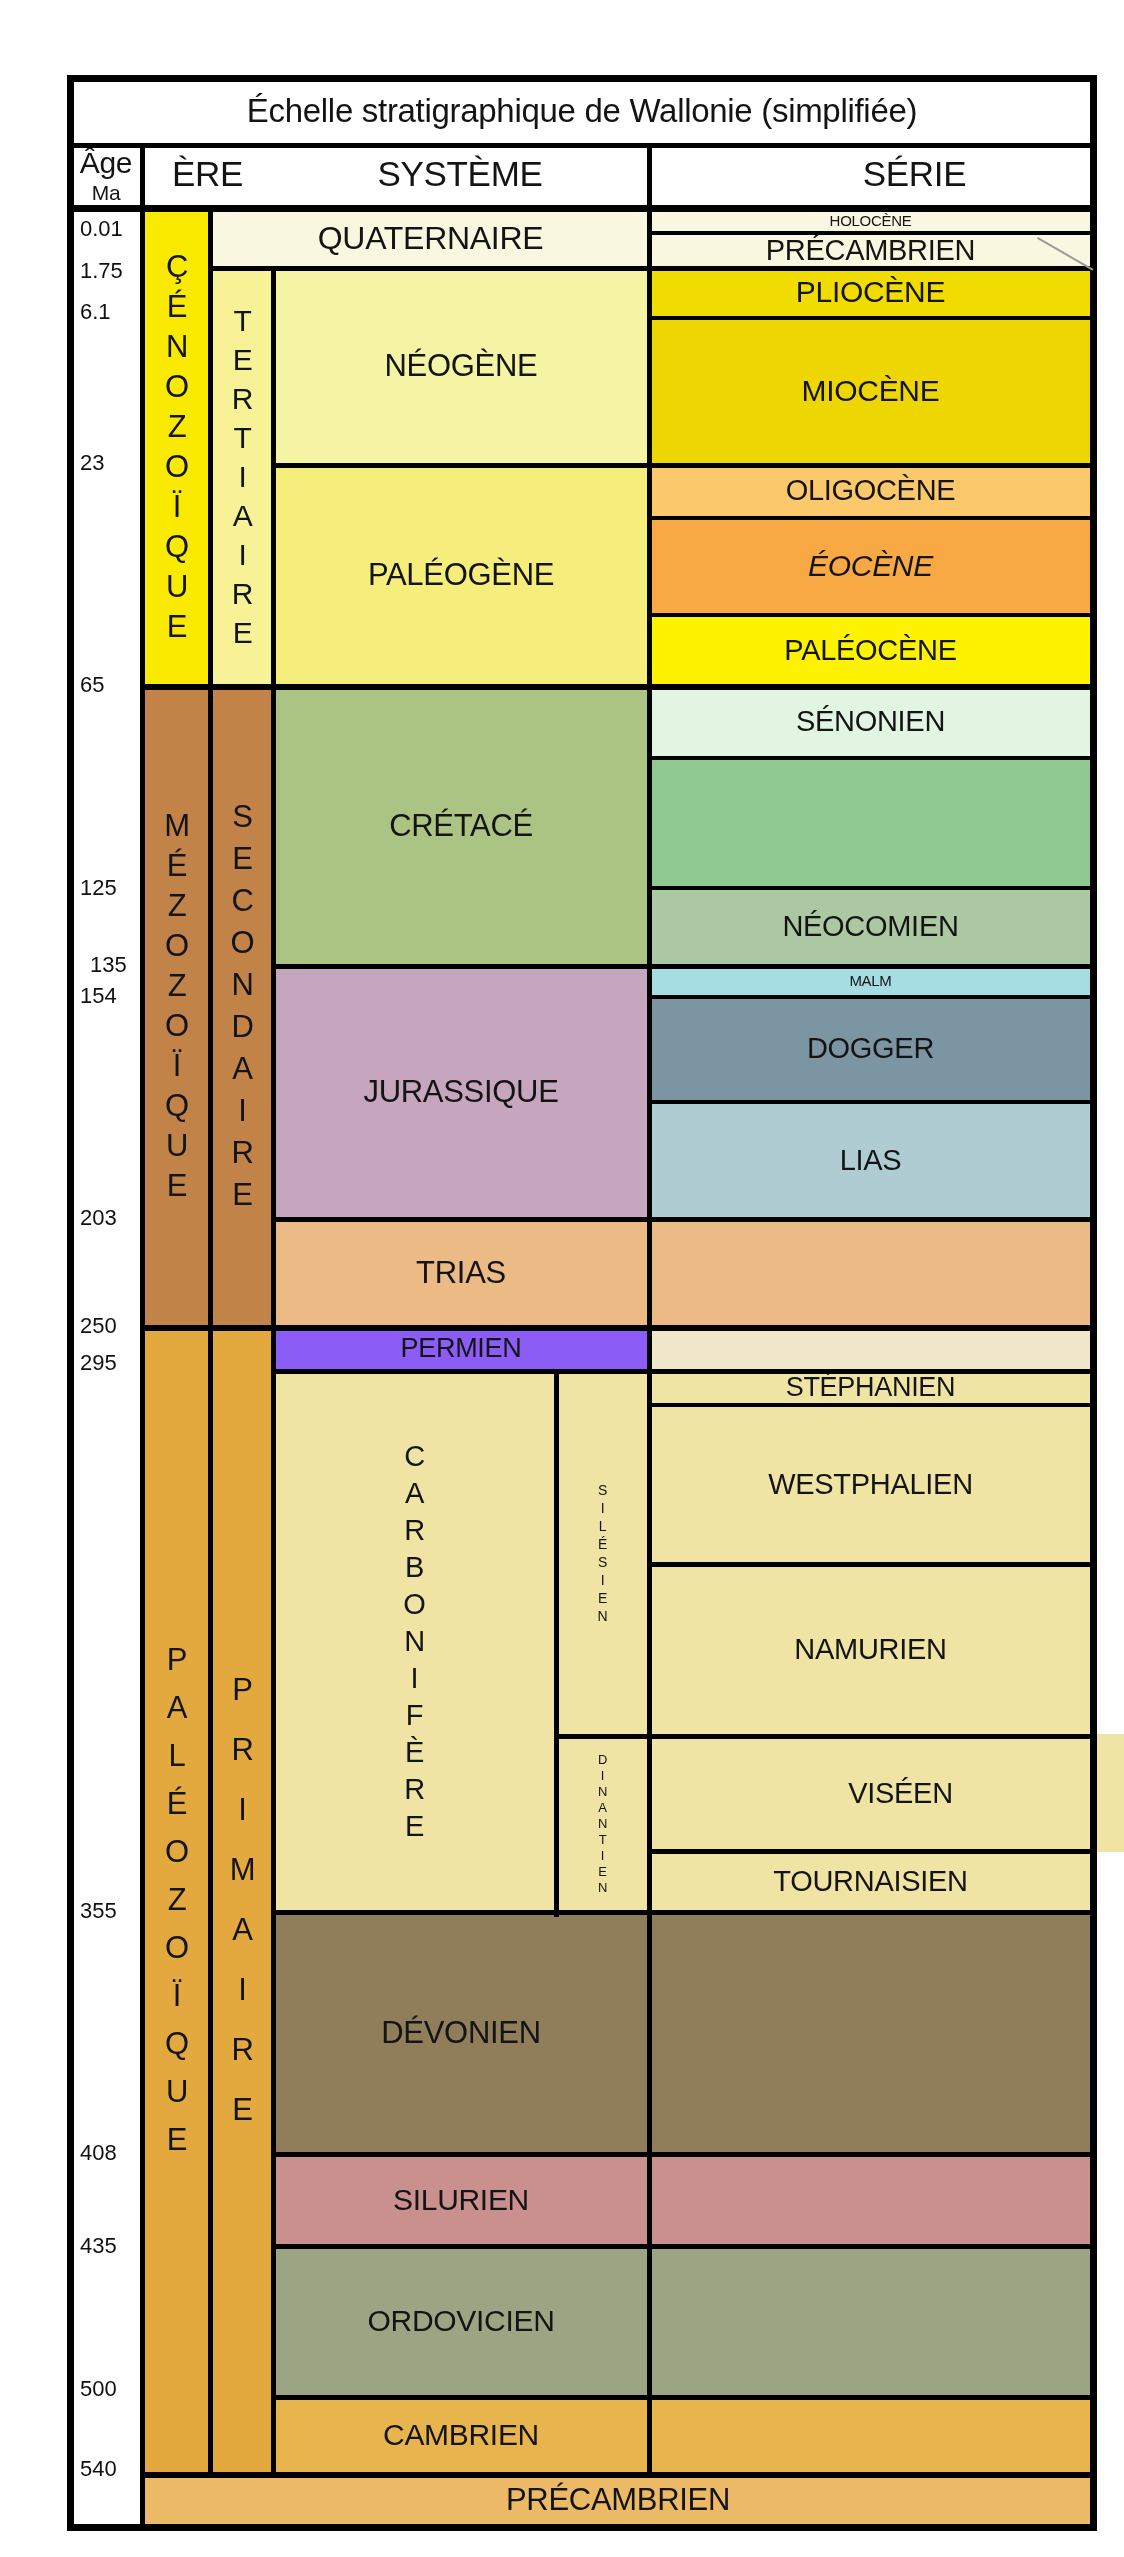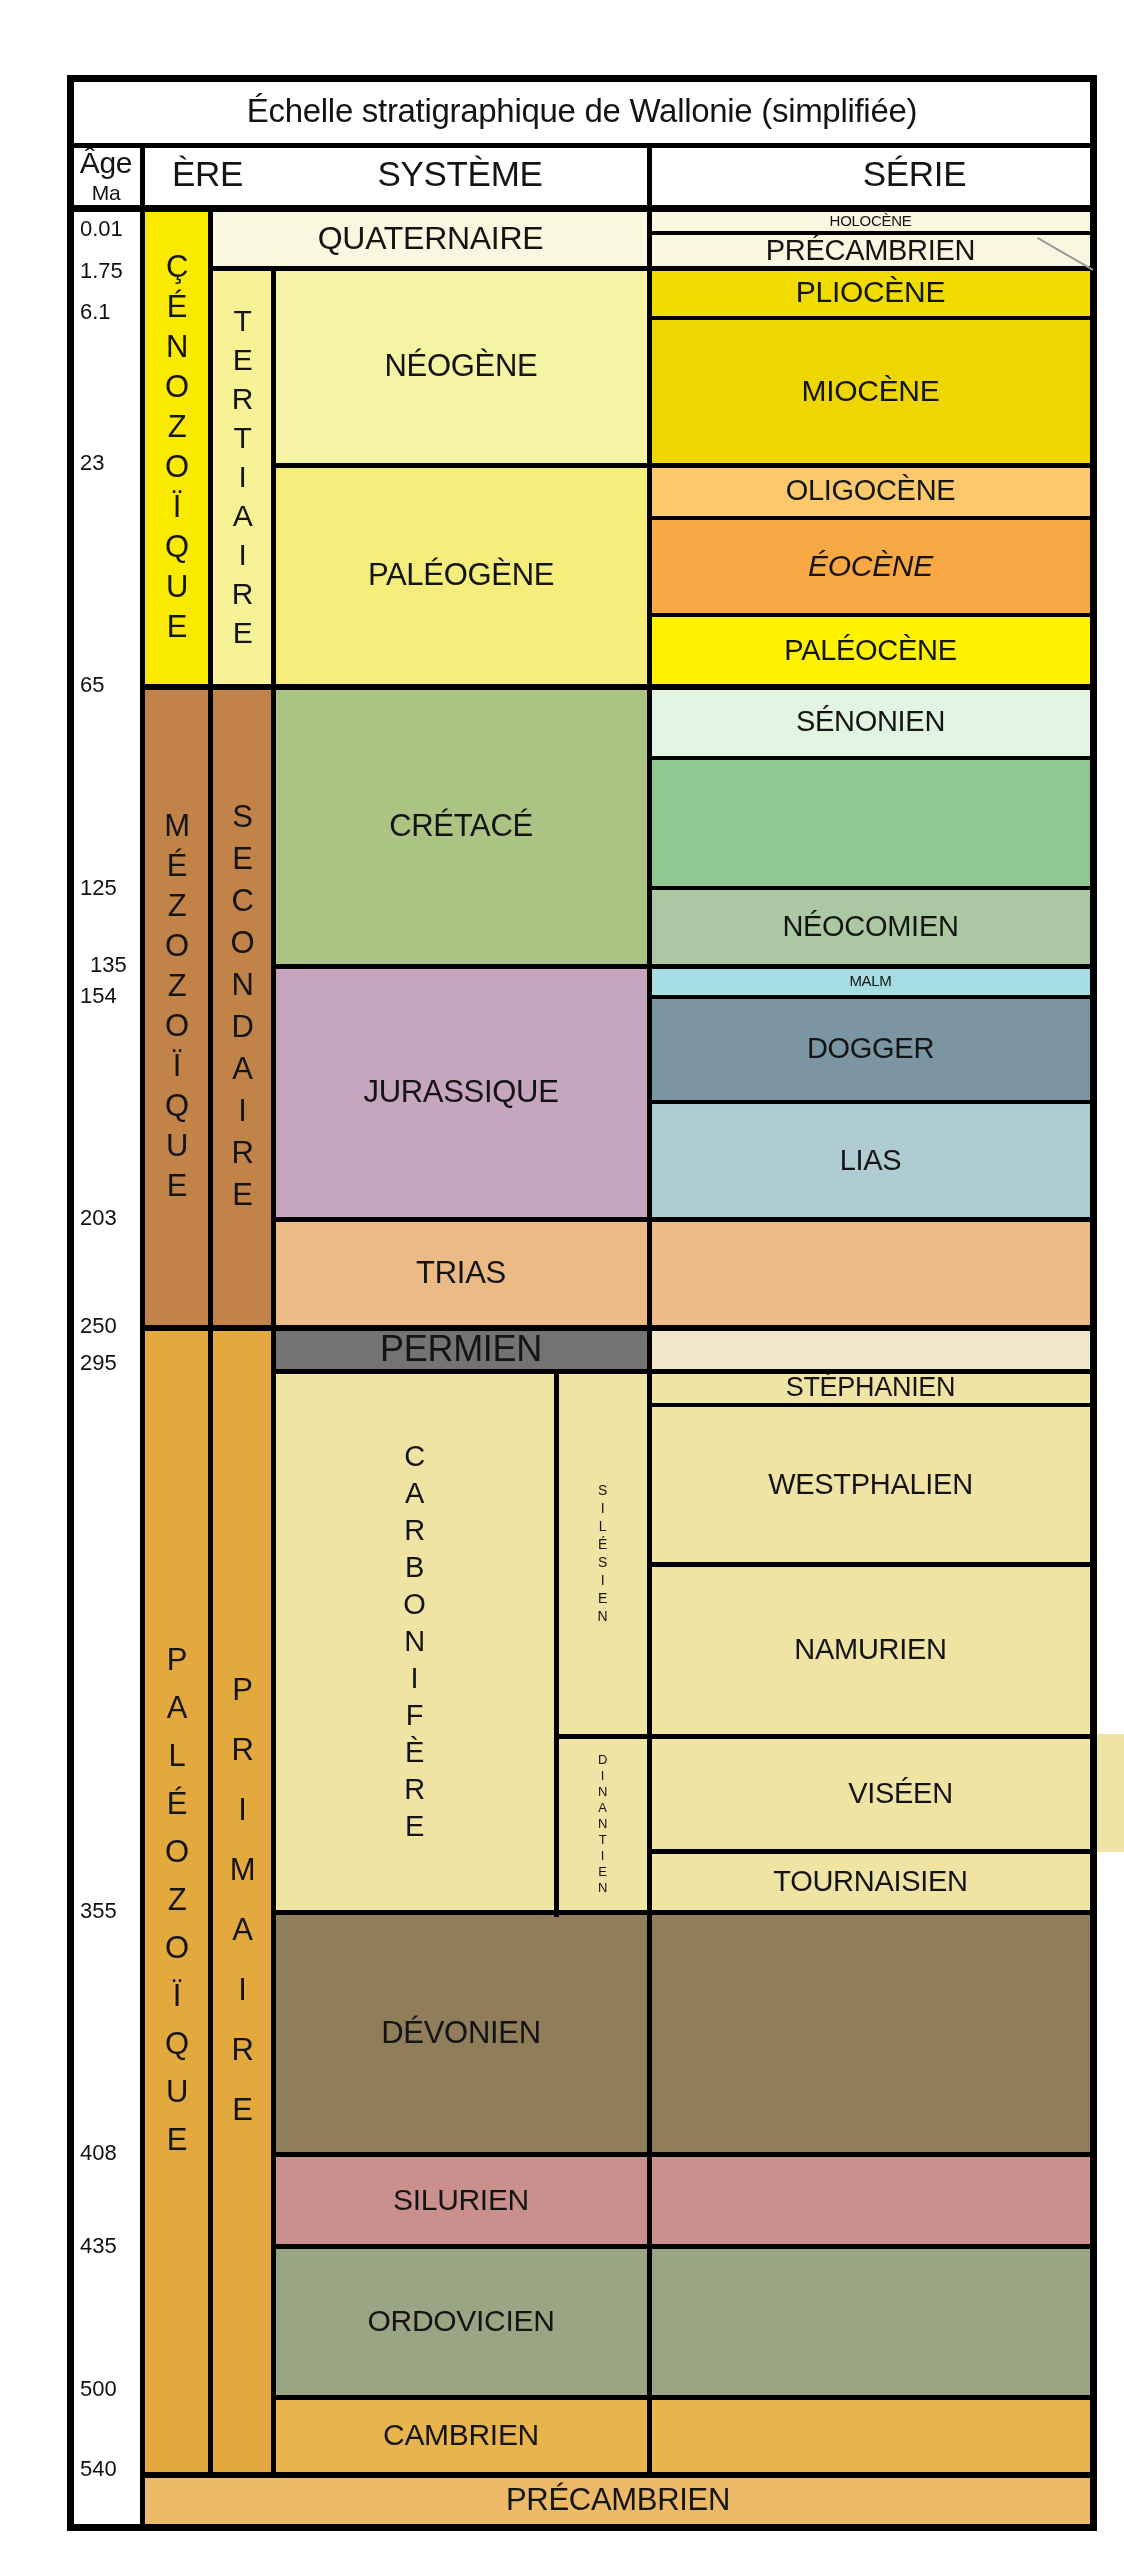--- a/index.html
+++ b/index.html
@@ -125,21 +125,21 @@
     <div class="cell" style="left: 271px; top: 684px; width: 380px; height: 283px; background: rgb(171, 195, 131); font-size: 31px;">CRÉTACÉ</div>
     <div class="cell" style="left: 647px; top: 684px; width: 447px; height: 74px; background: rgb(226, 245, 226); font-size: 29px;">SÉNONIEN</div>
     <div class="cell" style="left: 647px; top: 756px; width: 447px; height: 132px; background: rgb(143, 201, 145); font-size: 29px;"></div>
     <div class="cell" style="left: 647px; top: 886px; width: 447px; height: 81px; background: rgb(172, 200, 162); font-size: 29px;">NÉOCOMIEN</div>
     <div class="cell" style="left: 271px; top: 964px; width: 380px; height: 256px; background: rgb(198, 166, 190); font-size: 31px;">JURASSIQUE</div>
     <div class="cell" style="left: 647px; top: 964px; width: 447px; height: 33px; background: rgb(165, 221, 227); font-size: 15px;">MALM</div>
     <div class="cell" style="left: 647px; top: 995px; width: 447px; height: 107px; background: rgb(124, 149, 163); font-size: 29px;">DOGGER</div>
     <div class="cell" style="left: 647px; top: 1100px; width: 447px; height: 120px; background: rgb(174, 204, 210); font-size: 29px;">LIAS</div>
     <div class="cell" style="left: 271px; top: 1217px; width: 380px; height: 111px; background: rgb(235, 186, 133); font-size: 31px;">TRIAS</div>
     <div class="cell" style="left: 647px; top: 1217px; width: 447px; height: 111px; background: rgb(235, 186, 133); font-size: 29px;"></div>
-    <div class="cell" style="left: 271px; top: 1325px; width: 380px; height: 47px; background: #737373; font-size: 36px;">PERMIEN</div>
+    <div class="cell" style="left: 271px; top: 1325px; width: 380px; height: 47px; background: #8b5cf6; font-size: 27px;">PERMIEN</div>
     <div class="cell" style="left: 647px; top: 1325px; width: 447px; height: 47px; background: rgb(240, 230, 202); font-size: 29px;"></div>
     <div class="cell v" style="left: 271px; top: 1369px; width: 287px; height: 544px; background: rgb(240, 228, 164); font-size: 29px;">
       <div class="vletter" style="height: 37px; line-height: 37px;">C</div>
       <div class="vletter" style="height: 37px; line-height: 37px;">A</div>
       <div class="vletter" style="height: 37px; line-height: 37px;">R</div>
       <div class="vletter" style="height: 37px; line-height: 37px;">B</div>
       <div class="vletter" style="height: 37px; line-height: 37px;">O</div>
       <div class="vletter" style="height: 37px; line-height: 37px;">N</div>
       <div class="vletter" style="height: 37px; line-height: 37px;">I</div>
       <div class="vletter" style="height: 37px; line-height: 37px;">F</div>

